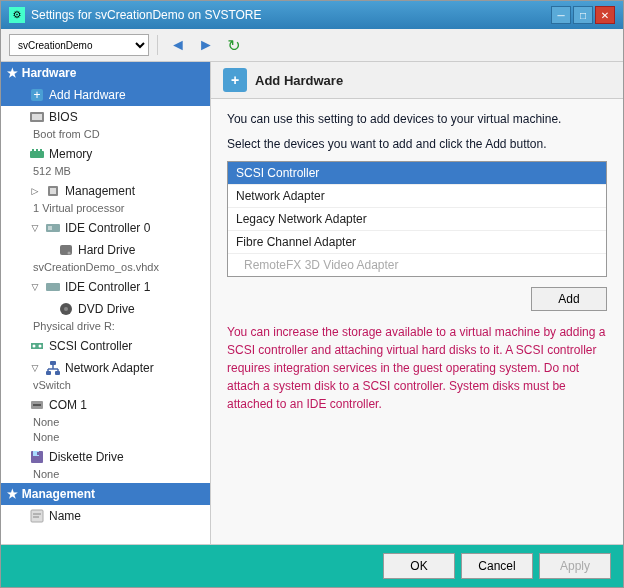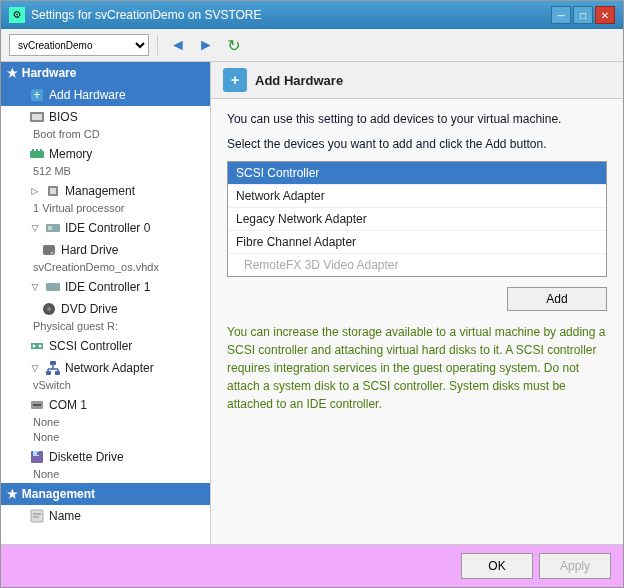--- a/index.html
+++ b/index.html
@@ -123,21 +123,21 @@
       padding: 3px 8px 3px 16px;
       display: flex;
       align-items: center;
       gap: 4px;
       cursor: pointer;
       font-size: 12px;
       color: #222;
     }
     .tree-item.selected { background: #3a7bc8; color: white; }
     .tree-item.level2 { padding-left: 28px; }
-    .tree-item.level3 { padding-left: 40px; }
+    .tree-item.level3 { padding-left: 57px; }
     .tree-item-sub {
       font-size: 11px;
       color: #666;
       padding-left: 32px;
       padding-top: 0;
       padding-bottom: 3px;
     }
     .tree-expander {
       width: 12px;
       height: 12px;
@@ -210,34 +210,34 @@
     }
     .device-list-item:last-child { border-bottom: none; margin-left: 8px; }
     .device-list-item.selected { background: #3a7bc8; color: white; }
     .device-list-item.disabled { color: #aaa; cursor: default; }
     .add-btn-row {
       display: flex;
       justify-content: flex-end;
       margin-bottom: 12px;
     }
     .add-btn {
-      width: 100px;
+      width: 76px;
       height: 24px;
       background: #f0f0f0;
       border: 1px solid #999;
       font-size: 12px;
       cursor: pointer;
     }
     .info-text {
       font-size: 12px;
-      color: #4d7c0f;
+      color: #be185d;
       line-height: 1.5;
     }
     .bottom-bar {
-      background: #f0abfc;
+      background: #14b8a6;
       border-top: 1px solid #ccc;
       padding: 8px 12px;
       display: flex;
       justify-content: flex-end;
       gap: 6px;
       flex-shrink: 0;
     }
     .bottom-btn {
       width: 72px;
       height: 26px;
@@ -368,21 +368,21 @@
       </div>
       <div class="tree-item level3">
         <span class="icon-sm">
           <svg width="16" height="16" viewBox="0 0 16 16">
               <circle cx="8" cy="8" r="6" fill="#555"></circle>
               <circle cx="8" cy="8" r="2" fill="#888"></circle>
             </svg>
         </span>
         <span>DVD Drive</span>
       </div>
-      <div class="tree-item-sub">Physical guest R:</div>
+      <div class="tree-item-sub">Physical drive R:</div>
 
       <div class="tree-item level2">
         <span class="icon-sm">
           <svg width="16" height="16" viewBox="0 0 16 16">
               <rect x="2" y="5" width="12" height="6" fill="#5a8"></rect>
               <circle cx="5" cy="8" r="1.5" fill="white"></circle>
               <circle cx="11" cy="8" r="1.5" fill="white"></circle>
             </svg>
         </span>
         <span>SCSI Controller</span>
@@ -475,15 +475,16 @@
           <button class="add-btn">Add</button>
         </div>
 
         <p class="info-text">You can increase the storage available to a virtual machine by adding a SCSI controller and attaching virtual hard disks to it. A SCSI controller requires integration services in the guest operating system. Do not attach a system disk to a SCSI controller. System disks must be attached to an IDE controller.</p>
       </div>
     </div>
   </div>
 
   <div class="bottom-bar">
     <button class="bottom-btn">OK</button>
+    <button class="bottom-btn">Cancel</button>
     <button class="bottom-btn disabled">Apply</button>
   </div>
 </div>
 
 </body></html>

